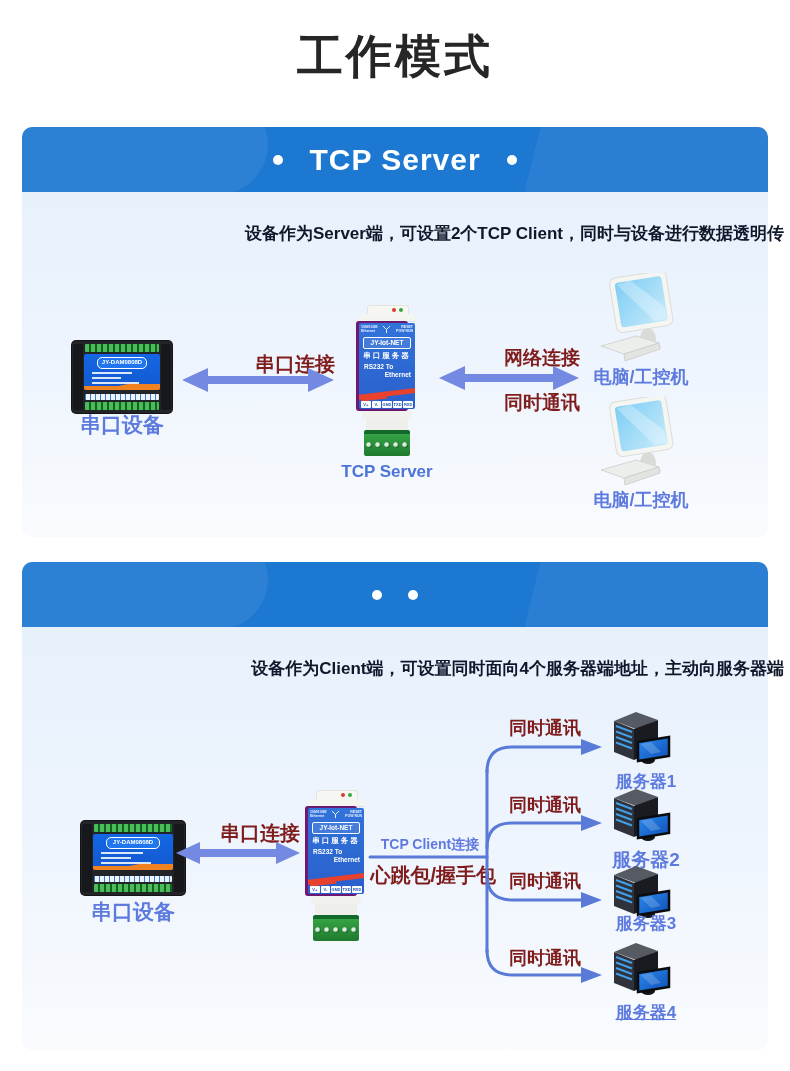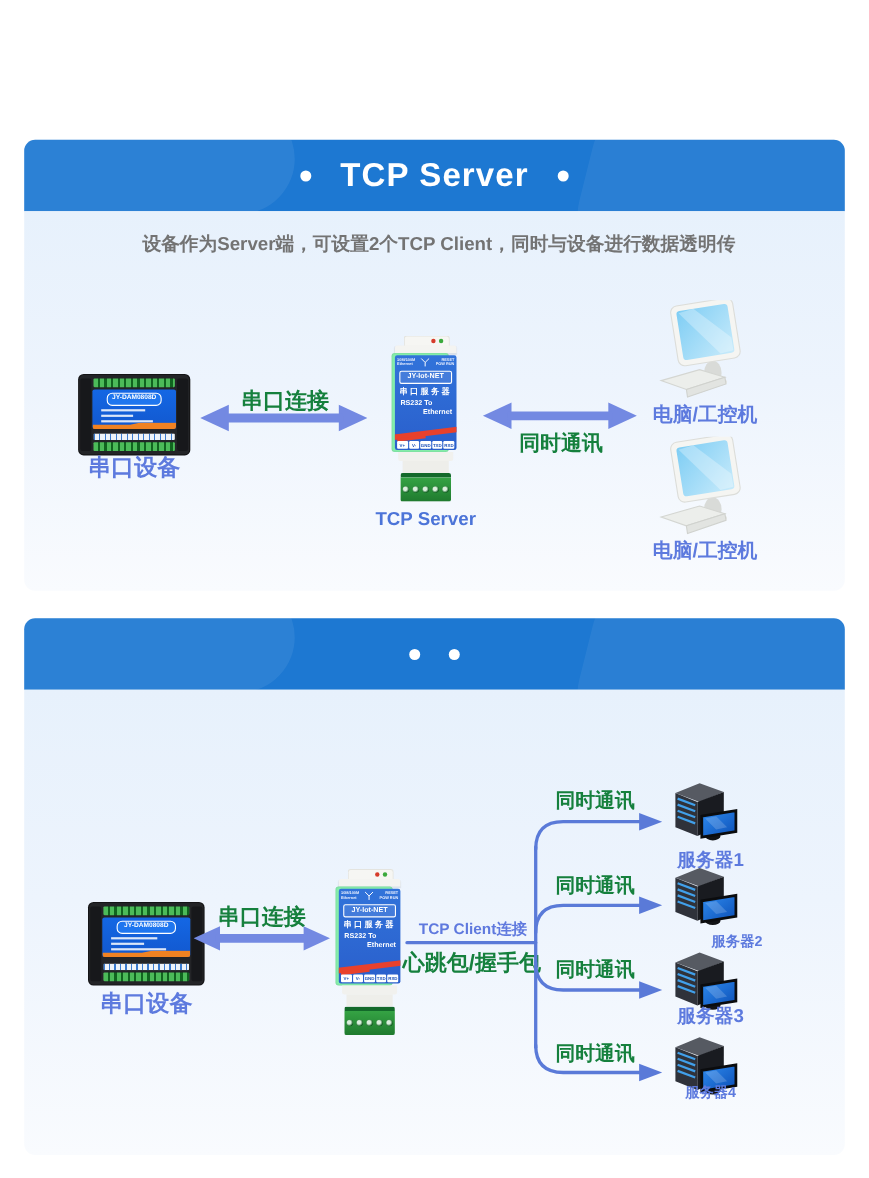--- a/index.html
+++ b/index.html
@@ -13,24 +13,24 @@
   .card-header{position:absolute;top:0;left:0;right:0;height:65px;background:#1d78d2;
     border-radius:10px 10px 0 0;overflow:hidden;display:flex;align-items:center;justify-content:center;gap:26px;}
   .card-header::before{content:"";position:absolute;left:-60px;top:-70px;width:300px;height:170px;
     background:rgba(255,255,255,0.07);transform:rotate(-18deg);border-radius:50px;}
   .card-header::after{content:"";position:absolute;right:-80px;bottom:-90px;width:320px;height:170px;
     background:rgba(255,255,255,0.06);transform:rotate(14deg);border-radius:60px;}
   .hdot{width:10px;height:10px;border-radius:50%;background:#fff;z-index:1;font-size:0;}
   .htitle{color:#fff;font-size:30px;font-weight:bold;letter-spacing:1px;z-index:1;}
   .card-body{position:absolute;top:65px;left:0;right:0;bottom:0;border-radius:0 0 10px 10px;
     background:linear-gradient(180deg,#e7f1fc 0%,#edf4fd 45%,#f9fbfe 100%);}
-  .desc{position:absolute;top:78px;left:0;width:100%;margin:4px;text-align:center;
-    font-size:17px;line-height:26px;font-weight:bold;color:#737373;}
+  .desc{position:absolute;top:78px;left:0;width:100%;margin:16px;text-align:right;
+    font-size:17px;line-height:26px;font-weight:bold;color:#0f172a;}
   .lbl{position:absolute;font-weight:bold;color:#5d7ade;text-align:center;white-space:nowrap;}
-  .lbl-link{color:#15803d;}
+  .lbl-link{color:#7f1d1d;text-align:right;}
   .arrow{position:absolute;}
   
   .pl{position:absolute;background:#232427;border-radius:4px;box-shadow:0 0 0 1px #141416;}
   .pl .rail{position:absolute;top:3px;bottom:3px;width:10px;background:#17181b;border-radius:2px;}
   .pl .rail.l{left:1px}.pl .rail.r{right:1px}
   .pl .gterm{position:absolute;left:13px;right:13px;height:8px;border-radius:1px;
     background:repeating-linear-gradient(90deg,#4cbb59 0 4px,#10641f 4px 6px);}
   .pl .gterm.t{top:3px}.pl .gterm.b{bottom:3px}
   .pl .panel{position:absolute;left:12px;right:12px;top:13px;height:36px;border-radius:2px;
     background:linear-gradient(180deg,#1467e4,#1258cf);overflow:hidden;}
@@ -43,21 +43,21 @@
     background-image:repeating-linear-gradient(90deg,#3a7bd0 0 1px,transparent 1px 5px);}
   
   .gw{position:absolute;width:62px;height:150px;}
   .gw .cap{position:absolute;left:11px;top:0;width:40px;height:9px;background:#f6f6f3;
     border:1px solid #e4e4df;border-bottom:none;border-radius:3px 3px 0 0;}
   .gw .led{position:absolute;top:2px;width:4px;height:4px;border-radius:50%;font-size:0;}
   .gw .led-red{right:12px;background:#d63b2a;}
   .gw .led-grn{right:5px;background:#3aa93c;}
   .gw .shoulder{position:absolute;left:3px;top:9px;width:56px;height:7px;background:#f4f4f1;
     border-radius:2px 2px 0 0;box-shadow:0 1px 1px rgba(0,0,0,.08);}
-  .gw .main{position:absolute;left:0;top:16px;width:52px;height:90px;background:#86efac;border-radius:3px;
+  .gw .main{position:absolute;left:0;top:16px;width:52px;height:90px;background:#701a75;border-radius:3px;
     box-shadow:inset 0 0 2px rgba(0,0,0,.18);}
   .gw .face{position:absolute;left:3px;top:2px;width:56px;height:86px;border-radius:2px;overflow:hidden;
     background:linear-gradient(180deg,#3173da,#2a5fcc);color:#fff;}
   .gw .toprow{display:flex;justify-content:space-between;align-items:flex-start;padding:2px 2px 0;height:11px;}
   .gw .tinytxt{font-size:3.5px;line-height:4px;color:#eaf0ff;font-weight:bold;white-space:pre-line;}
   .gw .tinytxt.r{text-align:right;}
   .gw .brand{margin:1px auto 0;width:46px;height:10px;border:1px solid #fff;border-radius:2px;
     background:rgba(255,255,255,.10);font-size:6.5px;font-weight:bold;text-align:center;line-height:9px;}
   .gw .gname{text-align:center;font-size:7.5px;font-weight:bold;letter-spacing:2px;margin-top:2px;}
   .gw .rs{font-size:6.5px;font-weight:bold;padding-left:5px;margin-top:2px;}
@@ -86,20 +86,21 @@
     </linearGradient>
     <linearGradient id="srvscr" x1="0" y1="0" x2="1" y2="1">
       <stop offset="0" stop-color="#2f8cf0"></stop>
         <stop offset="1" stop-color="#0c4fb6"></stop>
     </linearGradient>
   </defs>
 </svg>
 
 <div class="page">
 
+  <h1 class="page-title">工作模式</h1>
 
   <section class="card card-server">
     <header class="card-header">
       <span class="hdot"></span>
       <span class="htitle">TCP Server</span>
       <span class="hdot"></span>
     </header>
     <div class="card-body"></div>
 
     <p class="desc">
@@ -166,20 +167,21 @@
       <div class="green">
           <i></i>
           <i></i>
           <i></i>
           <i></i>
           <i></i>
         </div>
     </div>
     <div class="lbl" style="left:300px;top:335px;width:130px;font-size:17px;color:#4c74d8;">TCP Server</div>
 
+    <div class="lbl lbl-link" style="left:418px;top:218px;width:140px;font-size:19px;">网络连接</div>
     <svg class="arrow" style="left:417px;top:238px;" width="140" height="26" viewBox="0 0 140 26">
       <polygon points="0,13 26,1 26,25" fill="#7389e2"></polygon>
       <polygon points="140,13 114,1 114,25" fill="#7389e2"></polygon>
       <rect x="22" y="9" width="96" height="8" rx="2" fill="#7389e2"></rect>
     </svg>
     <div class="lbl lbl-link" style="left:418px;top:263px;width:140px;font-size:19px;">同时通讯</div>
 
     <svg class="arrow" style="left:576px;top:146px;" width="84" height="92" viewBox="0 0 84 92">
       <ellipse cx="49" cy="74" rx="14" ry="4.5" fill="#e6e8e5"></ellipse>
       <ellipse cx="50" cy="66" rx="8" ry="11" fill="#d9dbd8"></ellipse>
@@ -208,21 +210,21 @@
   </section>
 
   <section class="card card-client">
     <header class="card-header">
       <span class="hdot"></span>
       <span class="hdot"></span>
     </header>
     <div class="card-body"></div>
 
     <p class="desc">
-      <br>
+      <span>设备作为Client端，可设置同时面向4个服务器端地址，主动向服务器端</span><br>
     </p>
 
     <div class="pl" style="left:59px;top:259px;width:104px;height:74px;">
       <span class="rail l"></span>
       <span class="rail r"></span>
       <div class="gterm t"></div>
       <div class="panel">
         <div class="model">JY-DAM0808D</div>
         <div class="tl" style="width:52%;"></div>
         <div class="tl" style="width:38%;"></div>
@@ -332,21 +334,21 @@
       <g stroke="#41a0ea" stroke-width="2">
           <line x1="4" y1="16" x2="20" y2="22"></line>
           <line x1="4" y1="21.5" x2="20" y2="27.5"></line>
           <line x1="4" y1="27" x2="20" y2="33"></line>
           <line x1="4" y1="32.5" x2="20" y2="38.5"></line>
         </g>
       <ellipse cx="36" cy="50" rx="7" ry="4" fill="#121316"></ellipse>
       <polygon points="26,32 57,27 57,46 26,51" fill="url(#srvscr)" stroke="#0b0c0e" stroke-width="2.5"></polygon>
       <polygon points="29,34 39,32 49,42 39,44" fill="#ffffff" opacity="0.18"></polygon>
     </svg>
-    <div class="lbl" style="left:606px;top:285px;width:84px;font-size:13px;">服务器2</div>
+    <div class="lbl" style="left:582px;top:285px;width:84px;font-size:19px;">服务器2</div>
 
     <svg class="arrow" style="left:590px;top:302px;" width="60" height="58" viewBox="0 0 60 58">
       <polygon points="2,11 24,2 46,10 24,19" fill="#565a62"></polygon>
       <polygon points="2,11 22,19 22,50 2,42" fill="#2f323a"></polygon>
       <polygon points="22,19 46,10 46,40 22,50" fill="#191b20"></polygon>
       <g stroke="#41a0ea" stroke-width="2">
           <line x1="4" y1="16" x2="20" y2="22"></line>
           <line x1="4" y1="21.5" x2="20" y2="27.5"></line>
           <line x1="4" y1="27" x2="20" y2="33"></line>
           <line x1="4" y1="32.5" x2="20" y2="38.5"></line>
@@ -364,15 +366,15 @@
       <g stroke="#41a0ea" stroke-width="2">
           <line x1="4" y1="16" x2="20" y2="22"></line>
           <line x1="4" y1="21.5" x2="20" y2="27.5"></line>
           <line x1="4" y1="27" x2="20" y2="33"></line>
           <line x1="4" y1="32.5" x2="20" y2="38.5"></line>
         </g>
       <ellipse cx="36" cy="50" rx="7" ry="4" fill="#121316"></ellipse>
       <polygon points="26,32 57,27 57,46 26,51" fill="url(#srvscr)" stroke="#0b0c0e" stroke-width="2.5"></polygon>
       <polygon points="29,34 39,32 49,42 39,44" fill="#ffffff" opacity="0.18"></polygon>
     </svg>
-    <div class="lbl" style="left:582px;top:422px;width:84px;font-size:13px;">服务器4</div>
+    <div class="lbl" style="left:582px;top:439px;width:84px;font-size:17px;text-decoration:underline;">服务器4</div>
   </section>
 </div>
 
 </body></html>

